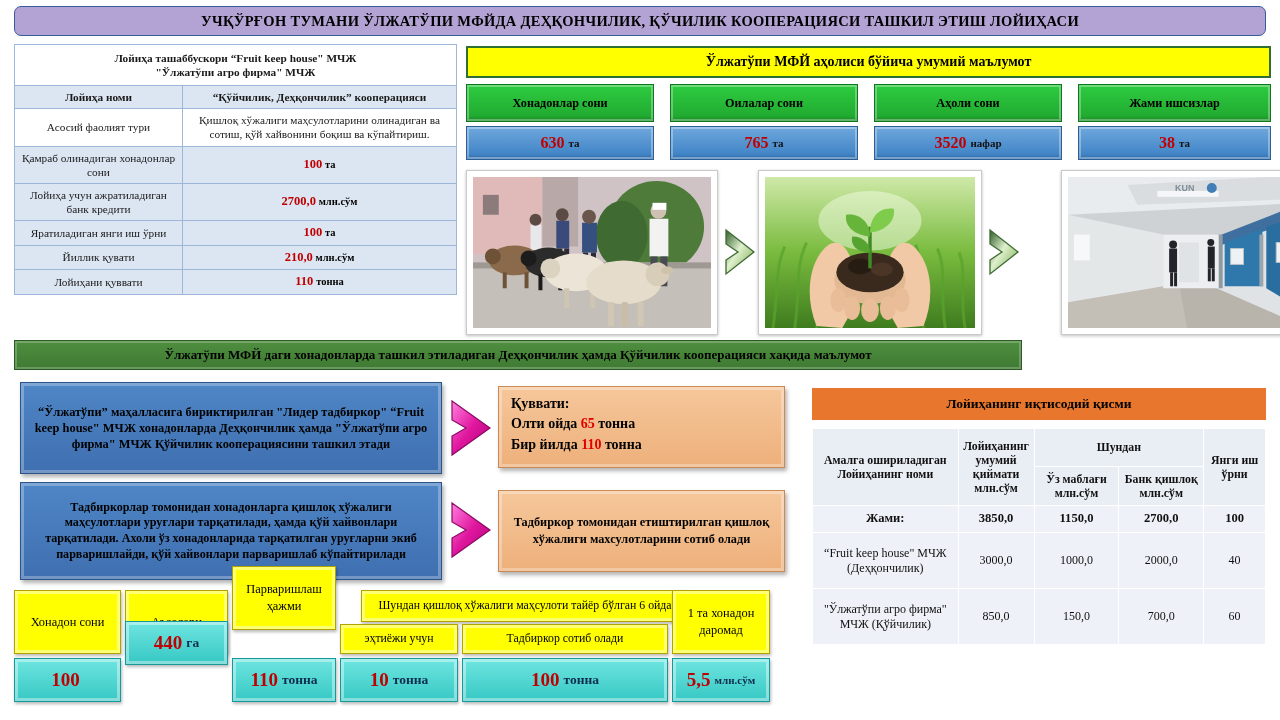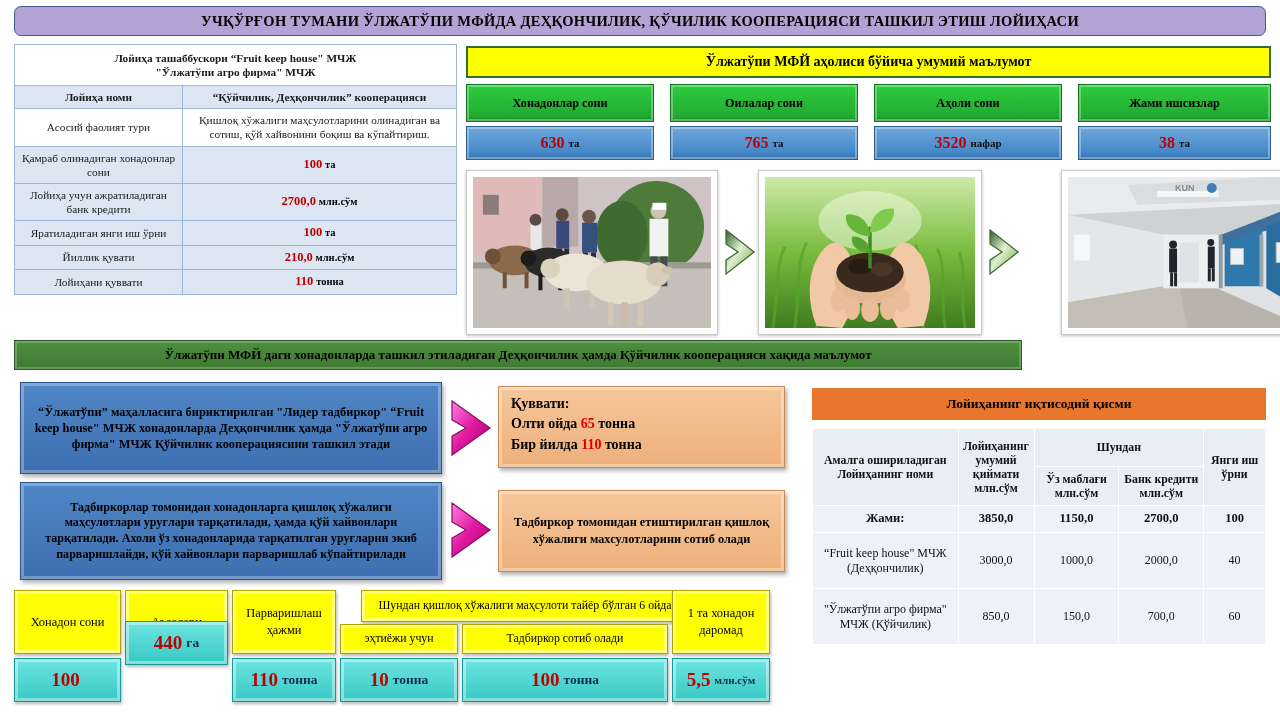--- a/index.html
+++ b/index.html
@@ -433,21 +433,21 @@
   <table class="eco-table">
     <thead>
       <tr>
         <th rowspan="2" style="width:146px;">Амалга ошириладиган Лойиҳанинг номи</th>
         <th rowspan="2" style="width:76px;">Лойиҳанинг умумий қиймати млн.сўм</th>
         <th colspan="2" style="height:38px;">Шундан</th>
         <th rowspan="2" style="width:62px;">Янги иш ўрни</th>
       </tr>
       <tr>
         <th style="width:85px;">Ўз маблағи млн.сўм</th>
-        <th style="width:85px;">Банк кредити млн.сўм</th>
+        <th style="width:85px;">Банк қишлоқ млн.сўм</th>
       </tr>
     </thead>
     <tbody>
       <tr class="total">
         <td>Жами:</td>
         <td>3850,0</td>
         <td>1150,0</td>
         <td>2700,0</td>
         <td>100</td>
       </tr>
@@ -463,21 +463,21 @@
         <td>850,0</td>
         <td>150,0</td>
         <td>700,0</td>
         <td>60</td>
       </tr>
     </tbody>
   </table>
 
   <div class="ybox" style="left:14px;  top:590px; width:107px; height:64px;">Хонадон сони</div>
   <div class="ybox" style="left:125px; top:590px; width:103px; height:64px;">Аъзолари</div>
-  <div class="ybox" style="left:232px; top:590px; width:104px; height:64px;">Парваришлаш ҳажми</div>
+  <div class="ybox" style="left:232px; top:566px; width:104px; height:64px;">Парваришлаш ҳажми</div>
   <div class="ybox" style="left:340px; top:590px; width:328px; height:32px; font-size:11.8px;margin-left:21px;">Шундан қишлоқ  хўжалиги маҳсулоти тайёр бўлган 6 ойда</div>
   <div class="ybox" style="left:340px; top:624px; width:118px; height:30px; font-size:11.8px;">эҳтиёжи  учун</div>
   <div class="ybox" style="left:462px; top:624px; width:206px; height:30px; font-size:11.8px;">Тадбиркор сотиб олади</div>
   <div class="ybox" style="left:672px; top:590px; width:98px;  height:64px;">1 та хонадон даромад</div>
 
   <div class="cbox" style="left:14px;  top:658px; width:107px; height:44px;">
     <span class="n">100</span>
     <span class="u"></span>
   </div>
   <div class="cbox" style="left:125px; top:621px; width:103px; height:44px;">

